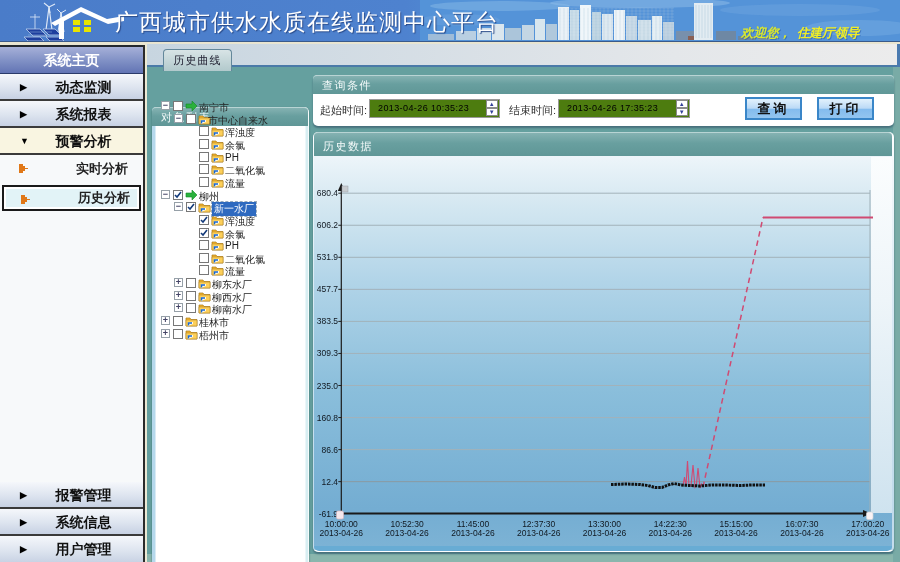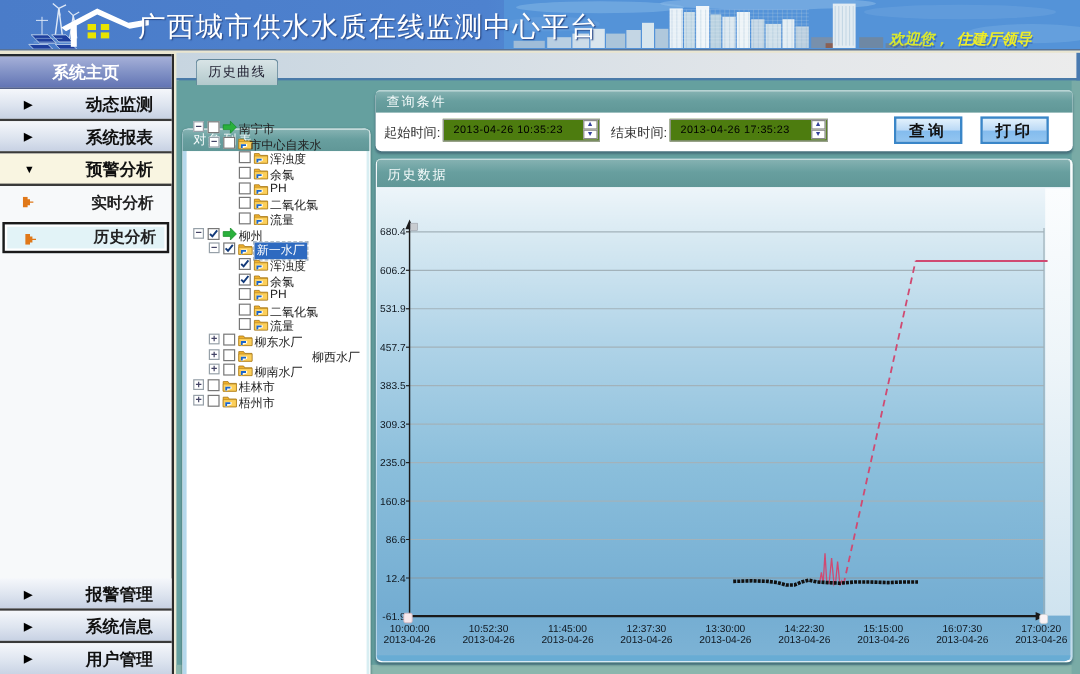--- a/index.html
+++ b/index.html
@@ -14,21 +14,21 @@
   #welcome{left:741px;top:25px;font-size:12.5px;font-weight:bold;font-style:italic;white-space:nowrap;text-shadow:1px 1px 0 rgba(40,90,170,0.55);}
   #welcome .b{color:#d9e72e;} #welcome .y{color:#efed27;margin-left:6px;}
   #beige{left:0;top:41px;width:900px;height:4px;background:#e9e5d0;border-top:1px solid #3a5a8a;box-sizing:border-box;}
   
   #side{left:0;top:45px;width:145px;height:517px;background:#f7f9fa;border-right:2px solid #2a2a2a;box-sizing:border-box;}
   .m1{position:absolute;left:0;width:143px;height:27px;line-height:26px;
       background:linear-gradient(#f5f7fb,#dde4ef 55%,#c7d1e3);
       border-bottom:2px solid #3a3a3a;box-sizing:border-box;
       font-size:14px;font-weight:bold;color:#111;}
   .m1 .ar{position:absolute;left:20px;top:0;font-size:9px;color:#000;}
-  .m1 .tx{position:absolute;left:16px;width:167px;text-align:center;}
+  .m1 .tx{position:absolute;left:0;width:167px;text-align:center;}
   #mhome{top:45px;height:29px;line-height:28px;background:linear-gradient(#a6b0d8,#8292c6 50%,#6274b4);
       color:#fff;text-align:center;border-bottom:2px solid #2a3a6a;border-top:2px solid #23282e;box-sizing:border-box;height:30px;line-height:27px;}
   .m2{position:absolute;left:0;width:143px;height:27px;line-height:27px;font-size:13px;color:#222;font-weight:bold;padding-left:24px;}
   .micon{position:absolute;left:19px;top:9px;width:9px;height:9px;}
   
   #tabbar{left:147px;top:44px;width:753px;height:23px;
       background:linear-gradient(90deg,#c7d5e0,#e4e7ea 70%,#ececec);
       border-bottom:2px solid #4a7aa8;box-sizing:border-box;}
   #tab{left:163px;top:49px;width:69px;height:22px;background:linear-gradient(#d8e4e6,#b2c9cc);
       border:1px solid #63879a;border-bottom:none;border-radius:4px 4px 0 0;box-sizing:border-box;
@@ -411,21 +411,21 @@
     </div>
     <div class="trow" style="top:192.75000000000006px;">
       <span class="exp" style="left:19px;">+</span>
       <span class="cb" style="left:31px;"></span>
       <svg class="ticon" style="left:43px;" viewBox="0 0 13 12">
         <path d="M1 3 h4 l1 1.5 h6 V11 H1z" fill="#f5b52e" stroke="#a87818" stroke-width="0.7"></path>
         <path d="M1 5 h11 V11 H1z" fill="#fccf5a" stroke="#a87818" stroke-width="0.5"></path>
         <path d="M3 11 L3 7 L8 7 L8 9z" fill="#fff" opacity="0.9"></path>
         <path d="M3.5 10.5 L3.5 8 L7 8" stroke="#1a66cc" stroke-width="1.5" fill="none"></path>
       </svg>
-      <span class="tlabel" style="left:57px;margin-left:48px;">柳西水厂</span>
+      <span class="tlabel" style="left:57px;">柳西水厂</span>
     </div>
     <div class="trow" style="top:205.40000000000006px;">
       <span class="exp" style="left:19px;">+</span>
       <span class="cb" style="left:31px;"></span>
       <svg class="ticon" style="left:43px;" viewBox="0 0 13 12">
         <path d="M1 3 h4 l1 1.5 h6 V11 H1z" fill="#f5b52e" stroke="#a87818" stroke-width="0.7"></path>
         <path d="M1 5 h11 V11 H1z" fill="#fccf5a" stroke="#a87818" stroke-width="0.5"></path>
         <path d="M3 11 L3 7 L8 7 L8 9z" fill="#fff" opacity="0.9"></path>
         <path d="M3.5 10.5 L3.5 8 L7 8" stroke="#1a66cc" stroke-width="1.5" fill="none"></path>
       </svg>

